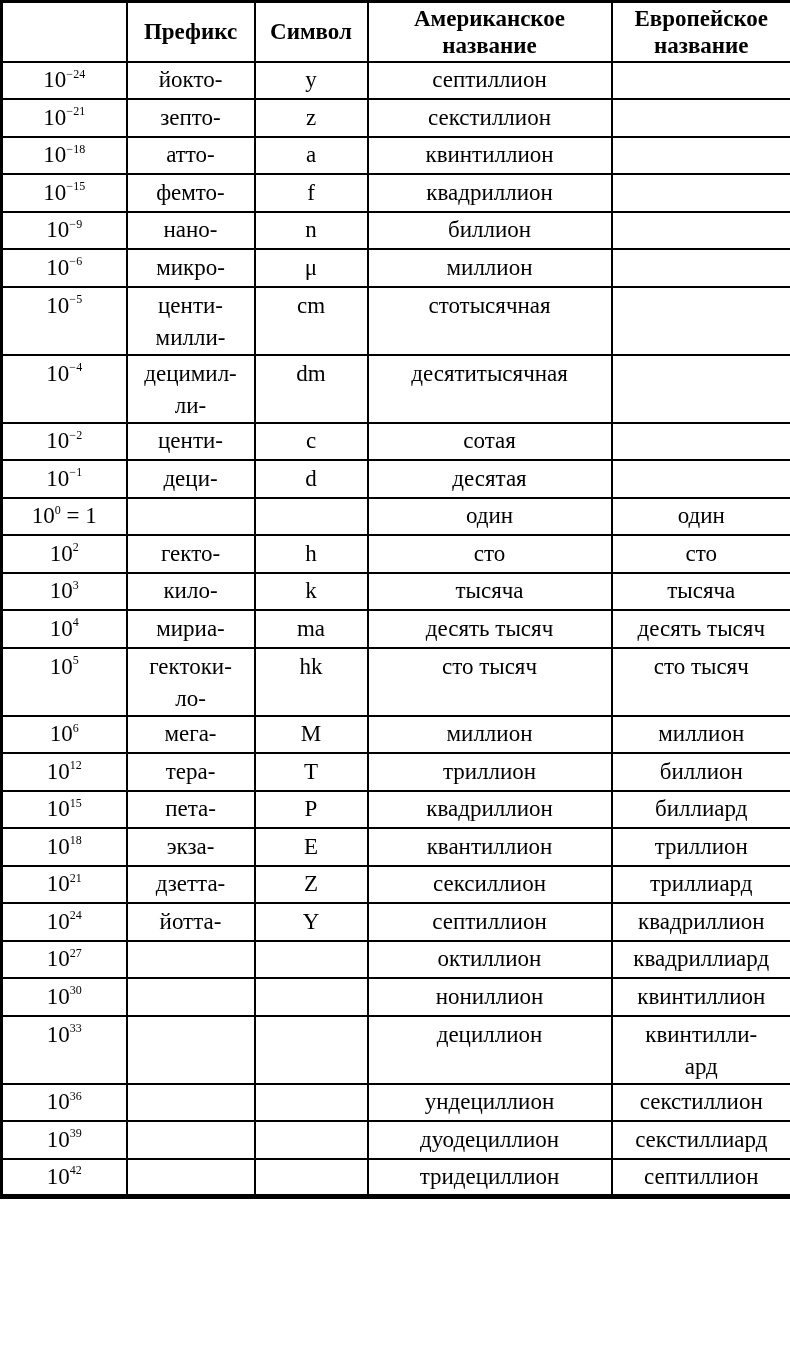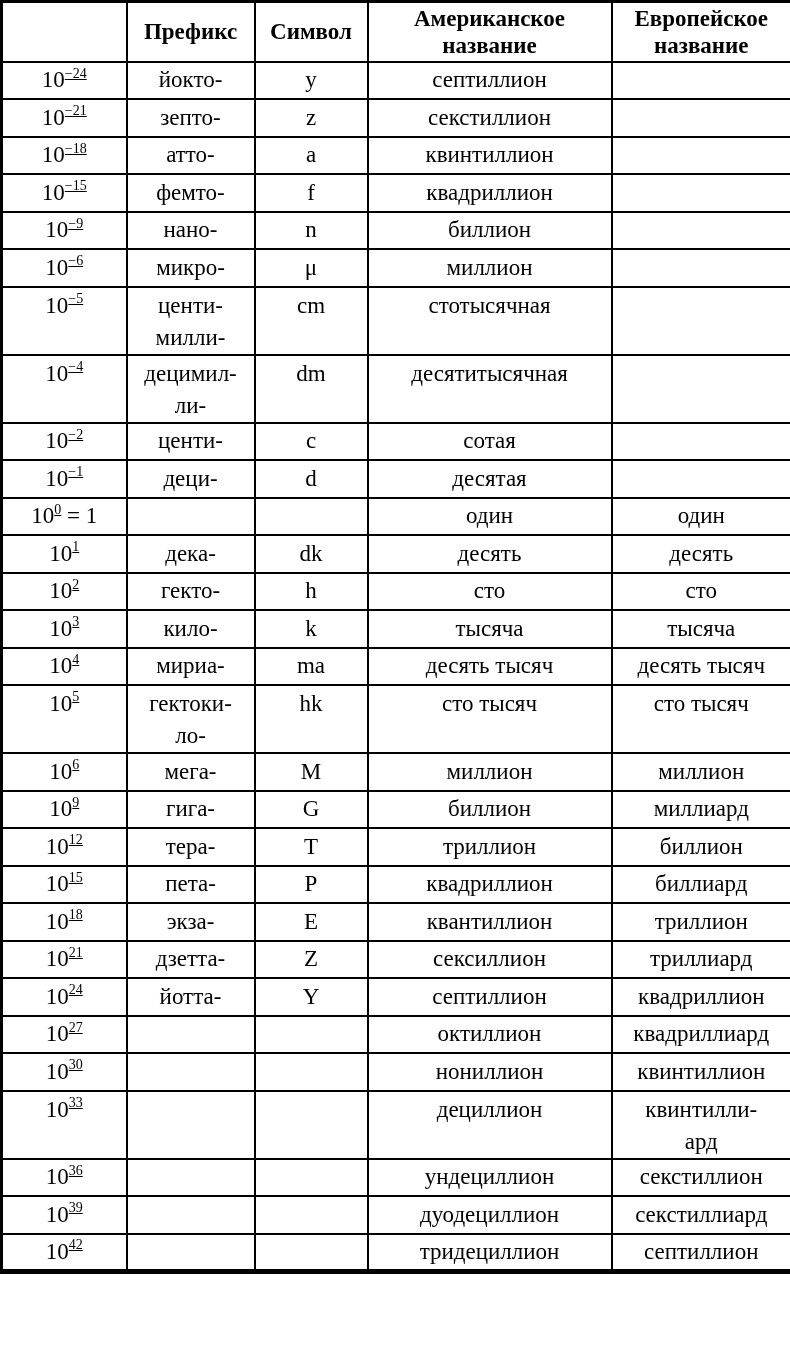--- a/index.html
+++ b/index.html
@@ -30,25 +30,24 @@
   thead tr { height: 60px; }
   th { font-weight: bold; line-height: 27px; }
   tbody tr { height: 37.5px; }
   tbody tr.tall { height: 67px; }
   tbody tr.tall td {
     vertical-align: top;
     padding-top: 2px;
     line-height: 32px;
   }
   td.power sup {
-    font-size: 14px;
+    font-size: 12px;
     line-height: 0;
     position: relative;
     top: -1px;
-    text-decoration: underline;
   }
 </style>
 </head>
 <body>
 
 <table class="prefix-table">
   <colgroup>
     <col style="width:125px">
     <col style="width:128px">
     <col style="width:113px">
@@ -140,27 +139,20 @@
         <td></td>
       </tr>
       <tr>
         <td class="power">10<sup>0</sup> = 1</td>
         <td></td>
         <td></td>
         <td>один</td>
         <td>один</td>
       </tr>
       <tr>
-        <td class="power">10<sup>1</sup></td>
-        <td>дека-</td>
-        <td>dk</td>
-        <td>десять</td>
-        <td>десять</td>
-      </tr>
-      <tr>
         <td class="power">10<sup>2</sup></td>
         <td>гекто-</td>
         <td>h</td>
         <td>сто</td>
         <td>сто</td>
       </tr>
       <tr>
         <td class="power">10<sup>3</sup></td>
         <td>кило-</td>
         <td>k</td>
@@ -183,27 +175,20 @@
         <td>сто тысяч</td>
       </tr>
       <tr>
         <td class="power">10<sup>6</sup></td>
         <td>мега-</td>
         <td>M</td>
         <td>миллион</td>
         <td>миллион</td>
       </tr>
       <tr>
-        <td class="power">10<sup>9</sup></td>
-        <td>гига-</td>
-        <td>G</td>
-        <td>биллион</td>
-        <td>миллиард</td>
-      </tr>
-      <tr>
         <td class="power">10<sup>12</sup></td>
         <td>тера-</td>
         <td>T</td>
         <td>триллион</td>
         <td>биллион</td>
       </tr>
       <tr>
         <td class="power">10<sup>15</sup></td>
         <td>пета-</td>
         <td>P</td>

